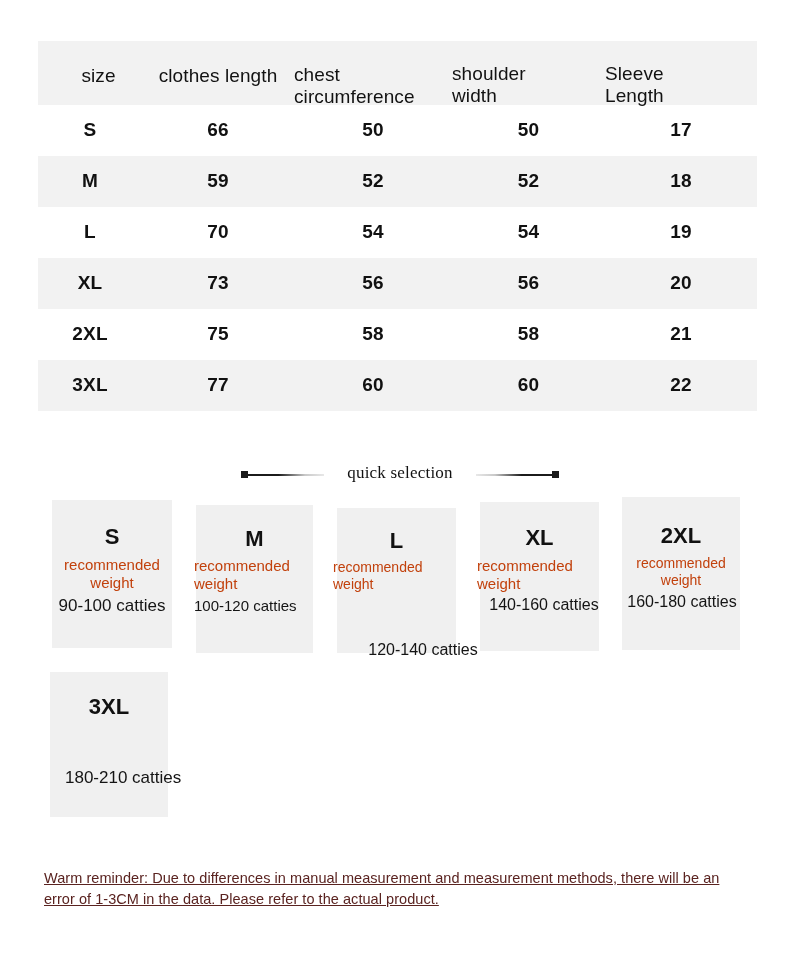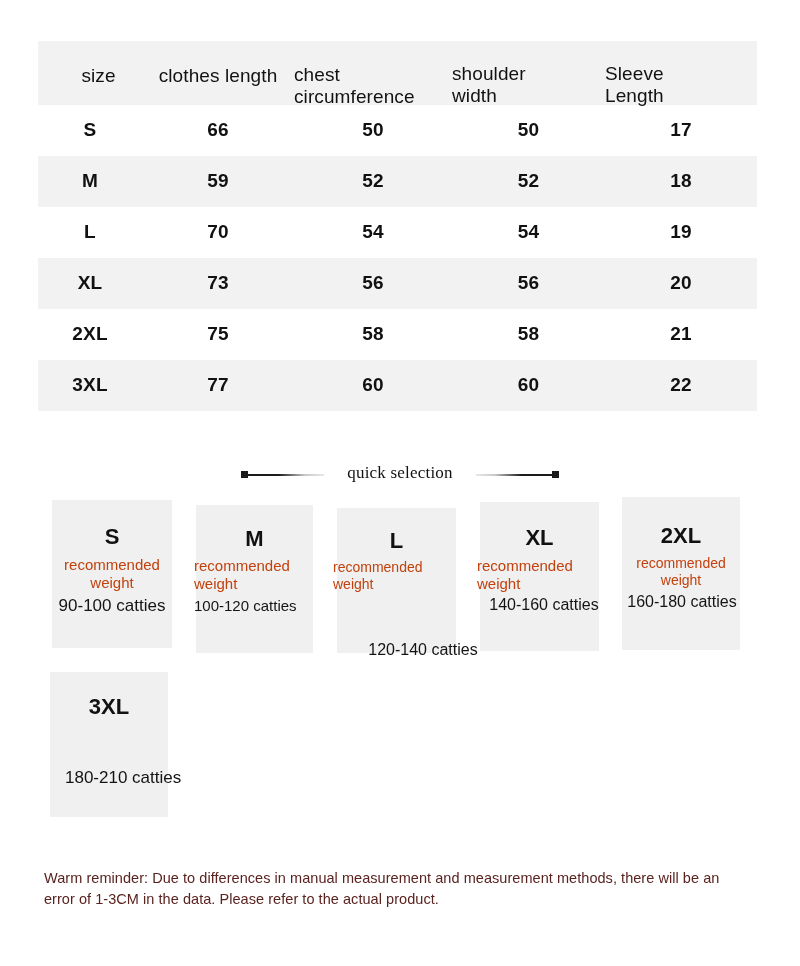--- a/index.html
+++ b/index.html
@@ -178,20 +178,21 @@
   
   #warm-note {
     position: absolute;
     left: 44px;
     top: 868px;
     width: 706px;
     font-size: 14.5px;
     line-height: 1.45;
     color: #5a2320;
     letter-spacing: 0.05px;
+    text-decoration: underline;
   }
 </style>
 </head>
 <body>
 
 <table id="size-table">
   <colgroup>
     <col class="c-size">
       <col class="c-len">
       <col class="c-chest">

